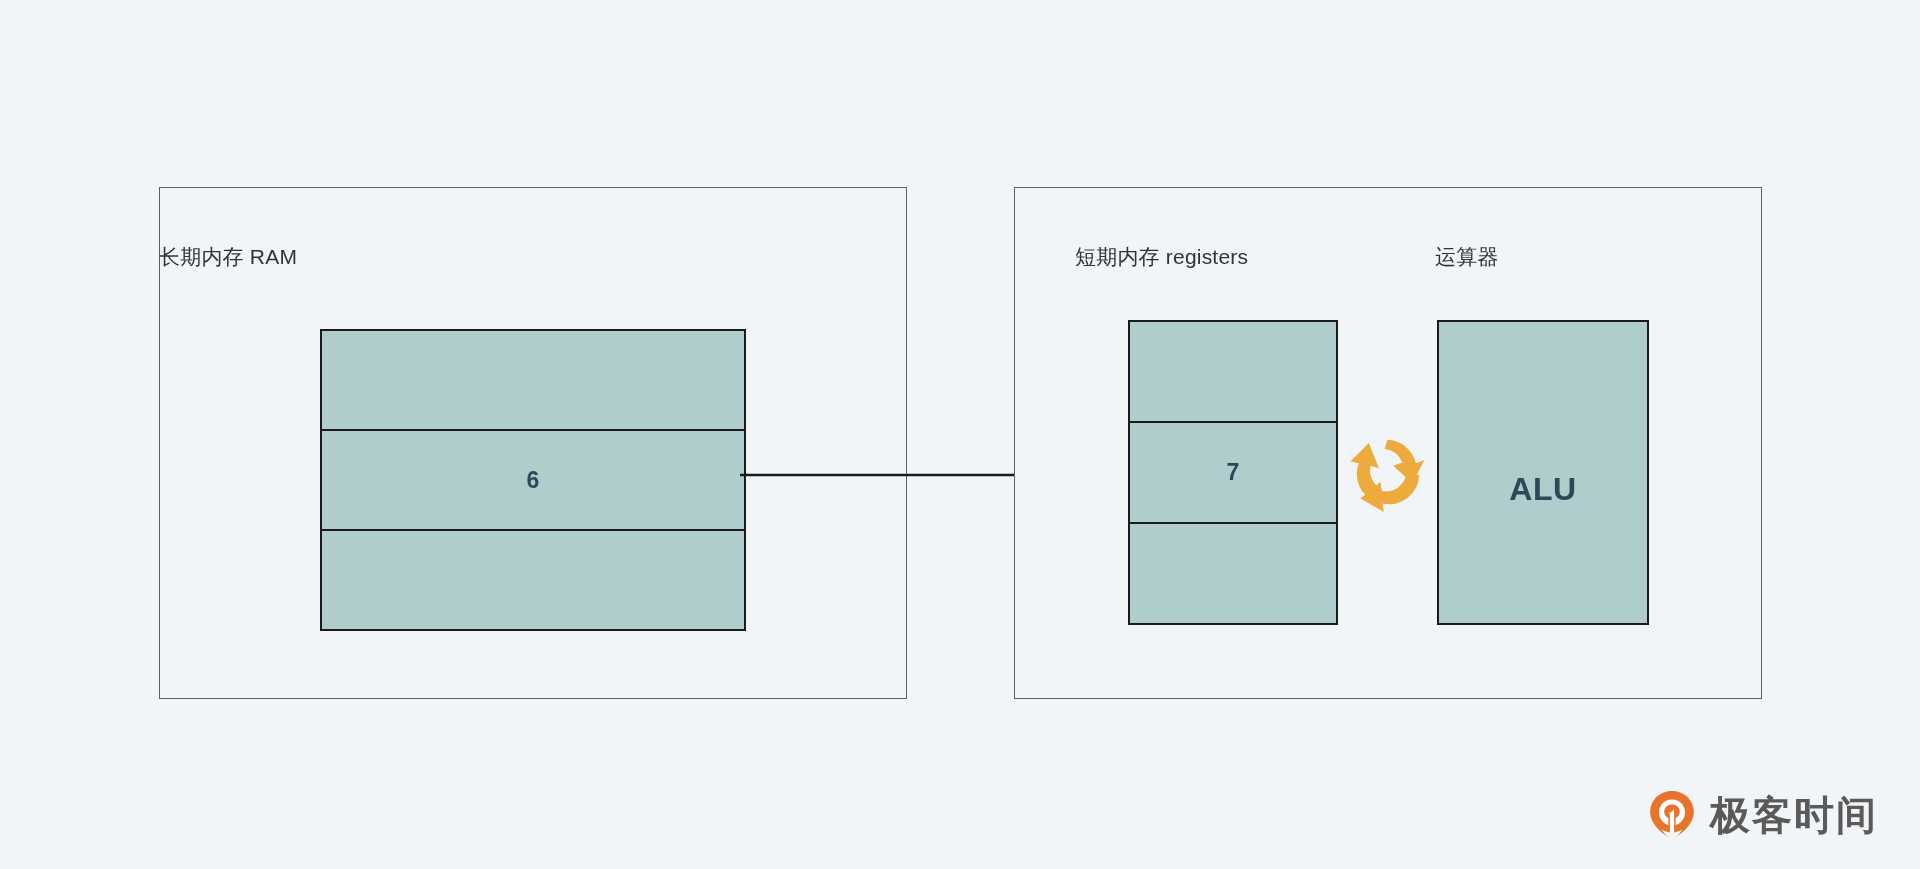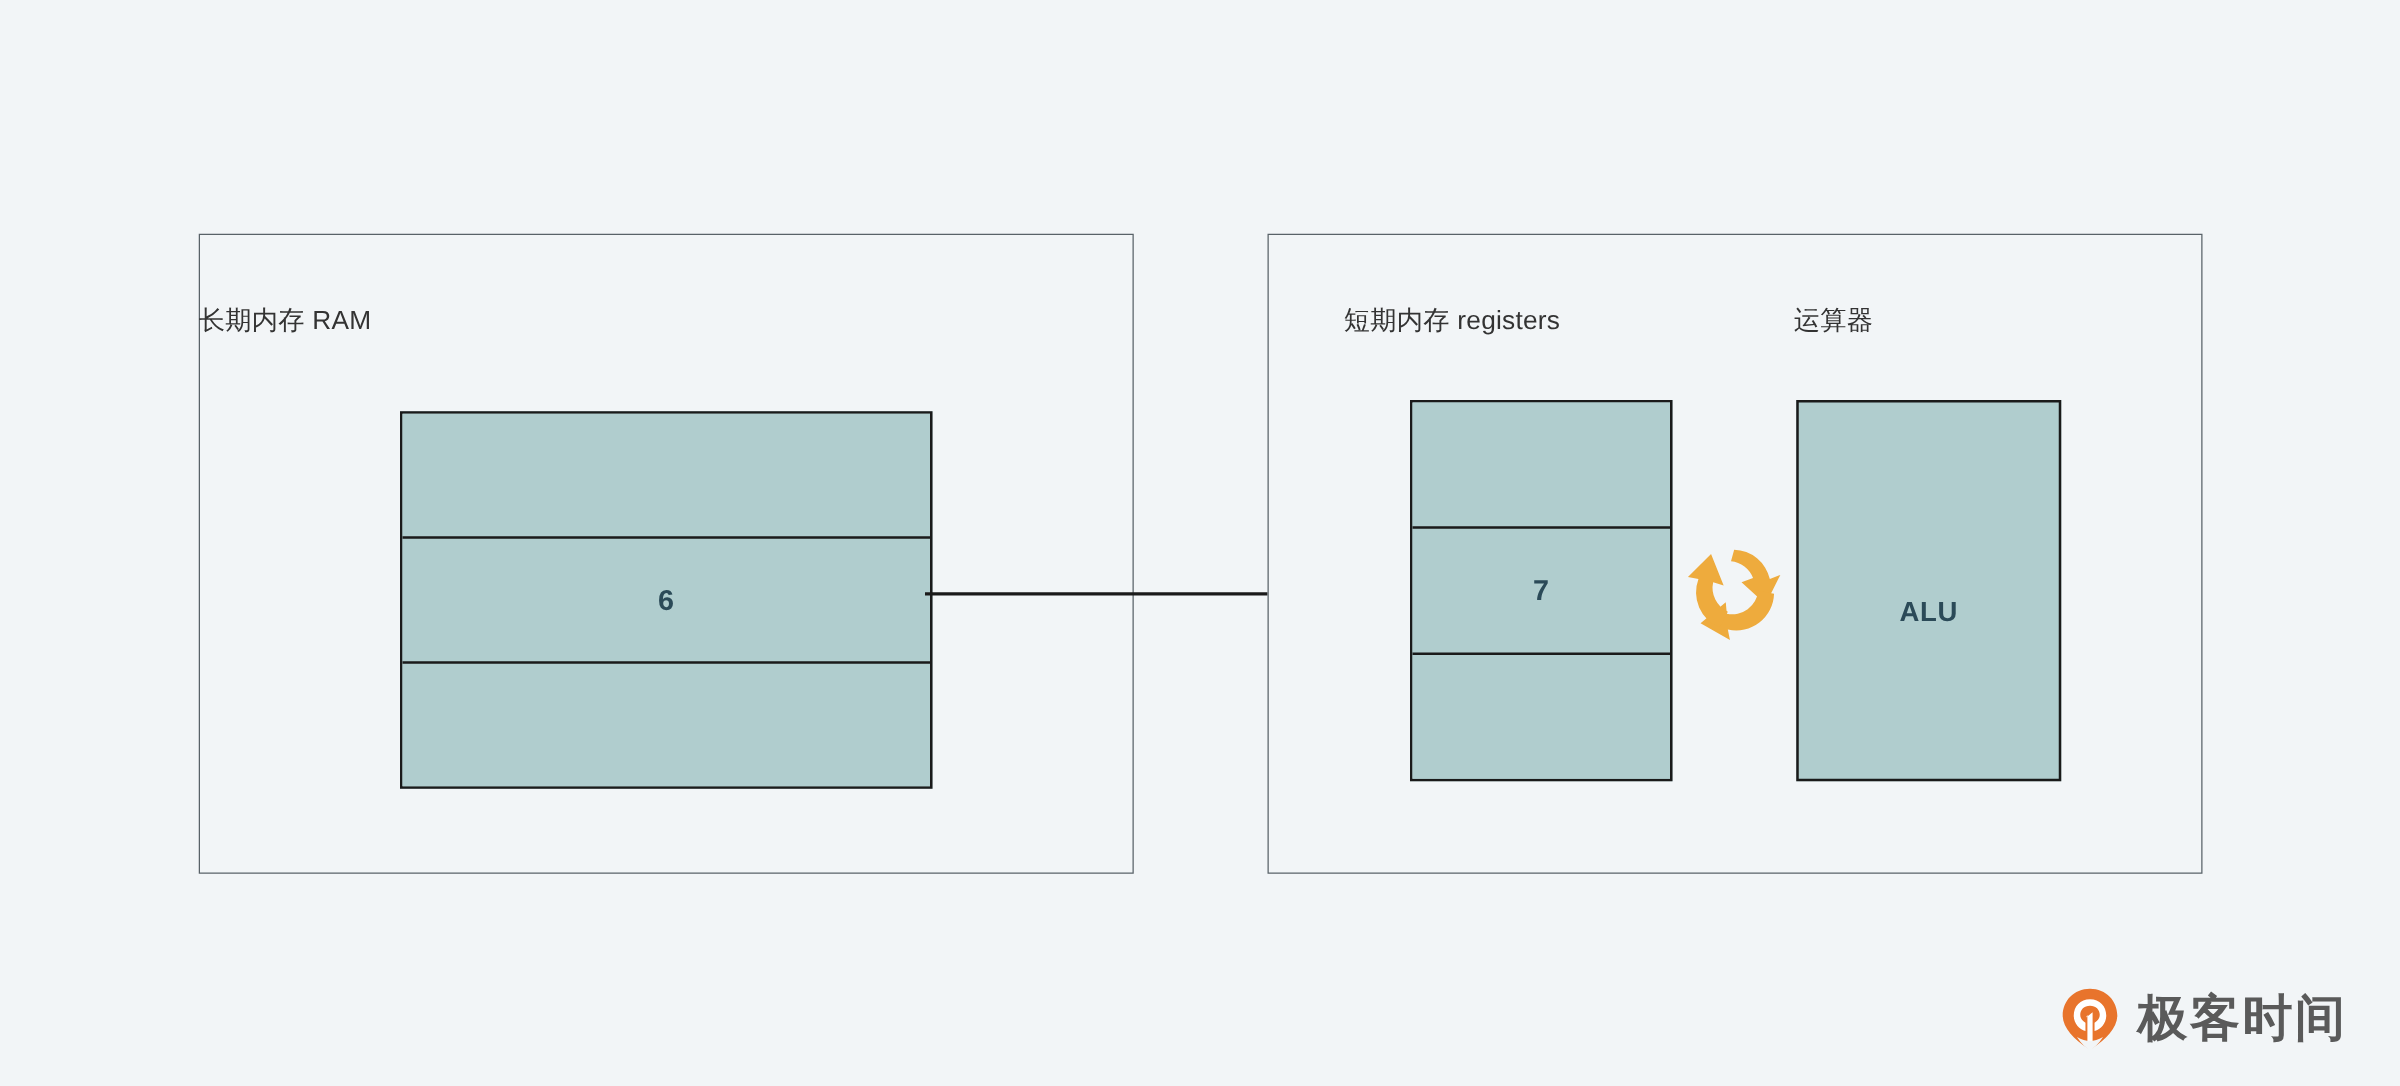--- a/index.html
+++ b/index.html
@@ -114,21 +114,21 @@
     height: 305px;
     box-sizing: border-box;
     border: 2px solid #1a1a1a;
     background: #b0cdce;
     display: flex;
     align-items: center;
     justify-content: center;
   }
   #alu-label {
     color: #2b4a58;
-    font-size: 22px;
+    font-size: 32px;
     font-weight: 600;
     letter-spacing: 0.5px;
     margin-top: 34px;
   }
 
   
   #connector-arrow {
     position: absolute;
     left: 740px;
     top: 462px;

